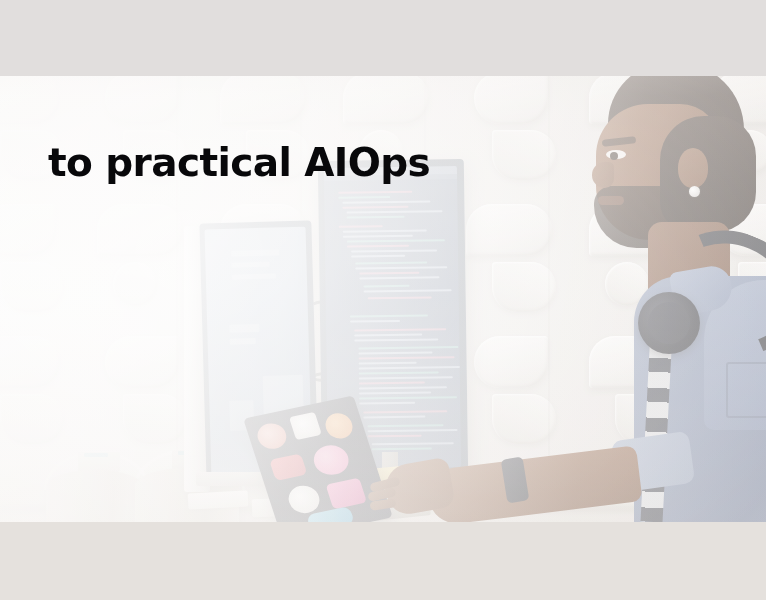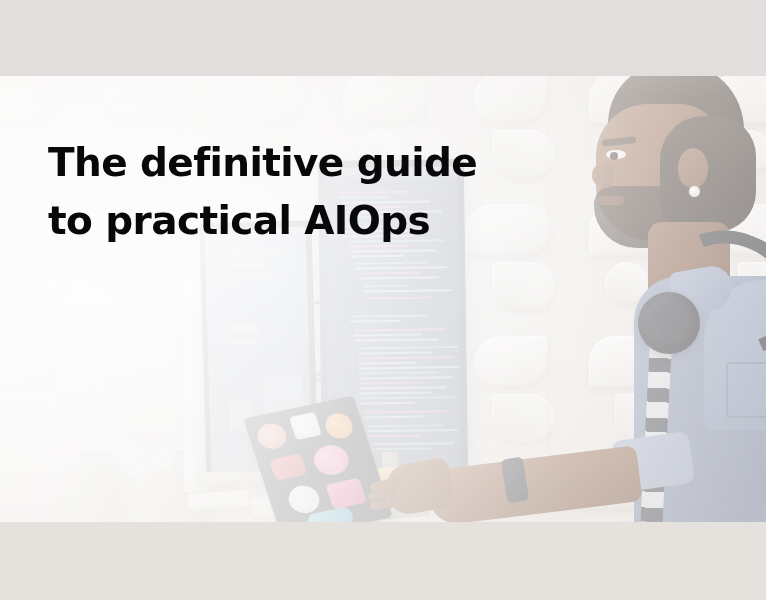--- a/index.html
+++ b/index.html
@@ -607,15 +607,15 @@
     </div>
 
     <div class="wash-white"></div>
     <div class="wash-warm"></div>
     <div class="wash-vignette"></div>
   </div>
 
   <div class="top-band"></div>
   <div class="bottom-band"></div>
 
-  <h1 class="headline"><span class="hl-line">The definitive guide</span><span class="hl-line">to practical AIOps</span></h1>
+  <h1 class="headline"><span class="hl-line">to practical AIOps</span></h1>
 
 </div>
 
 </body></html>

